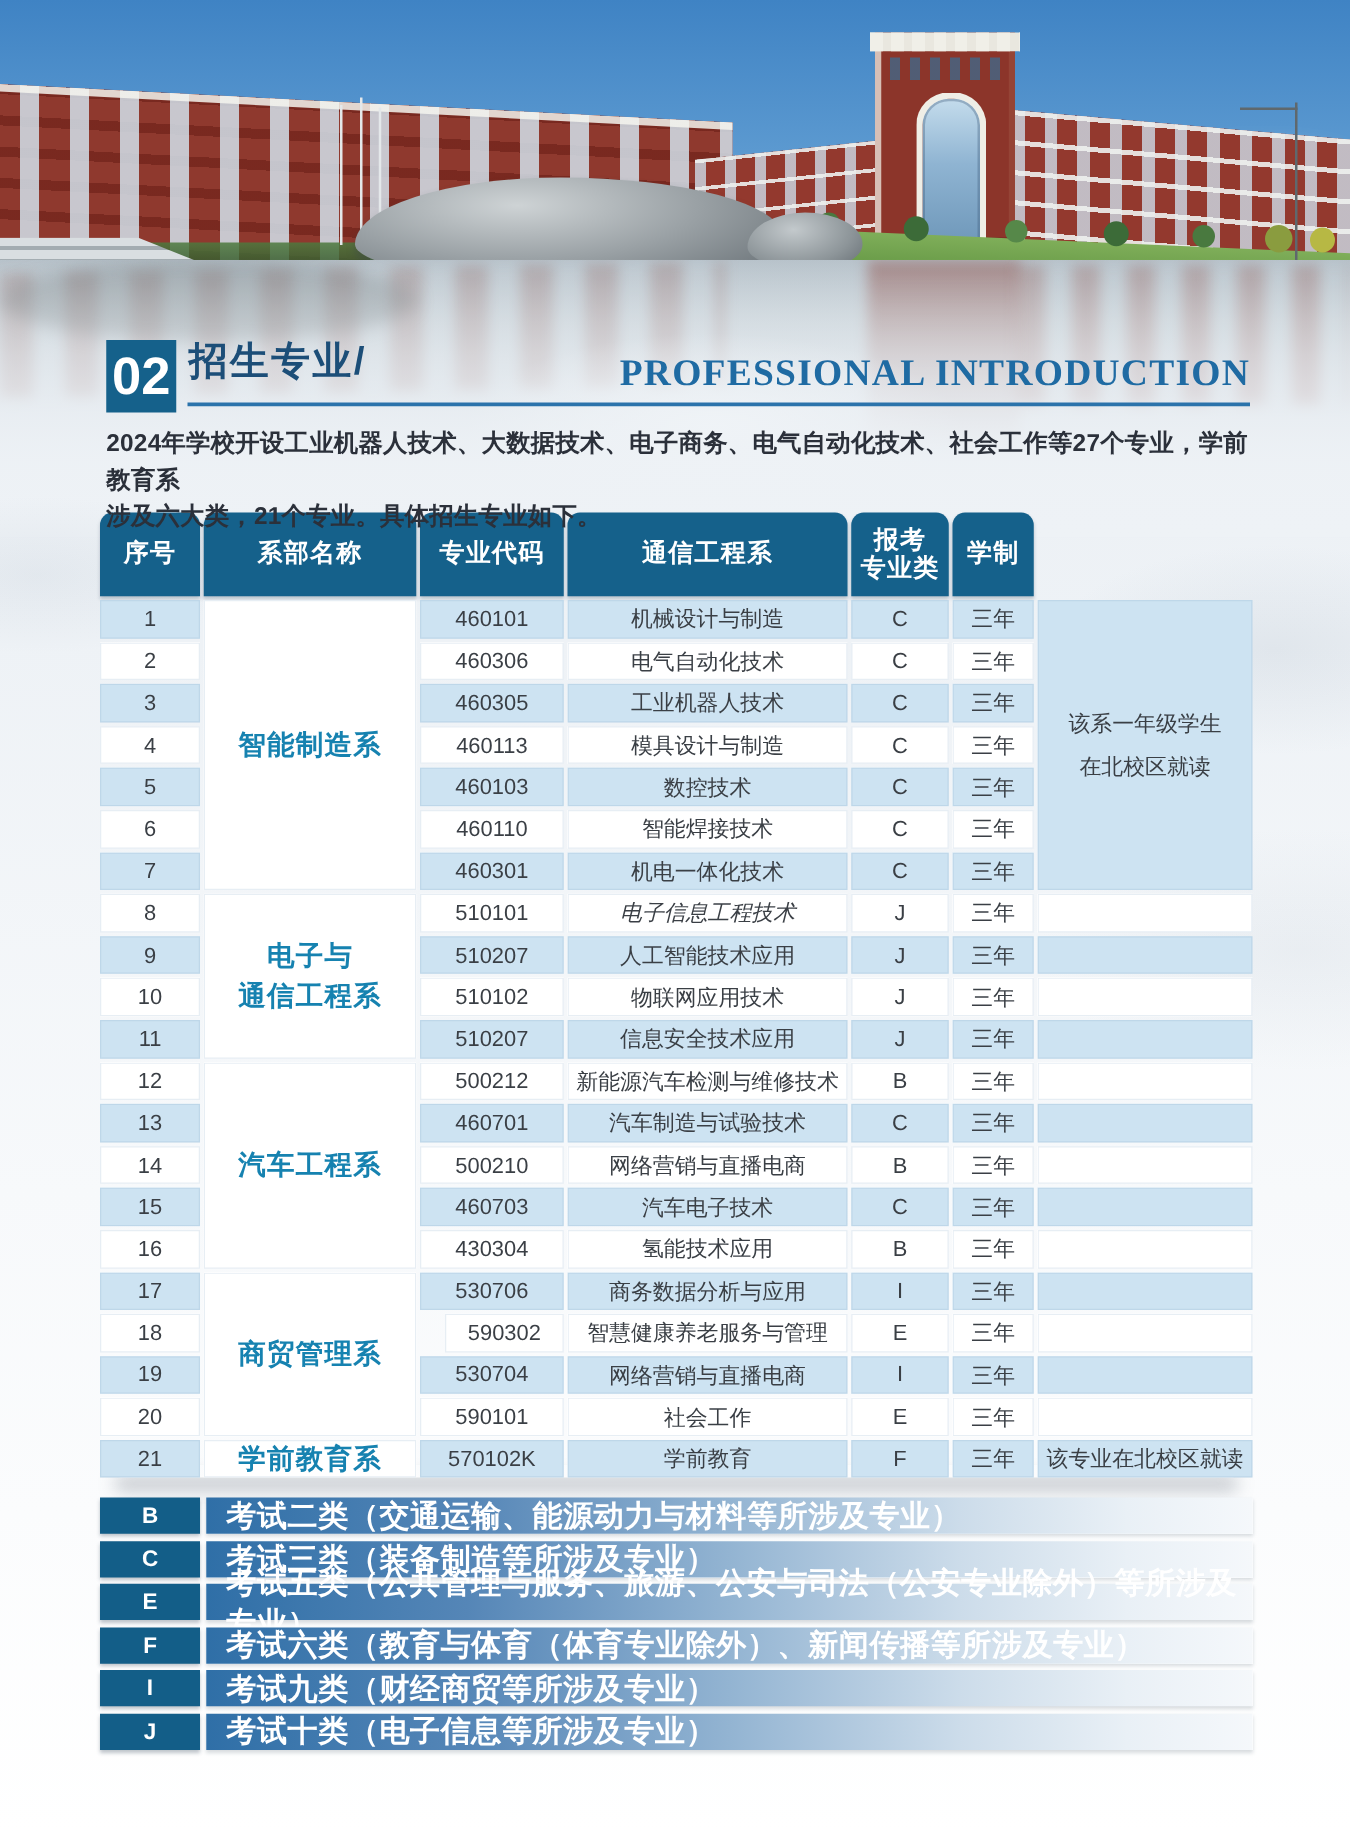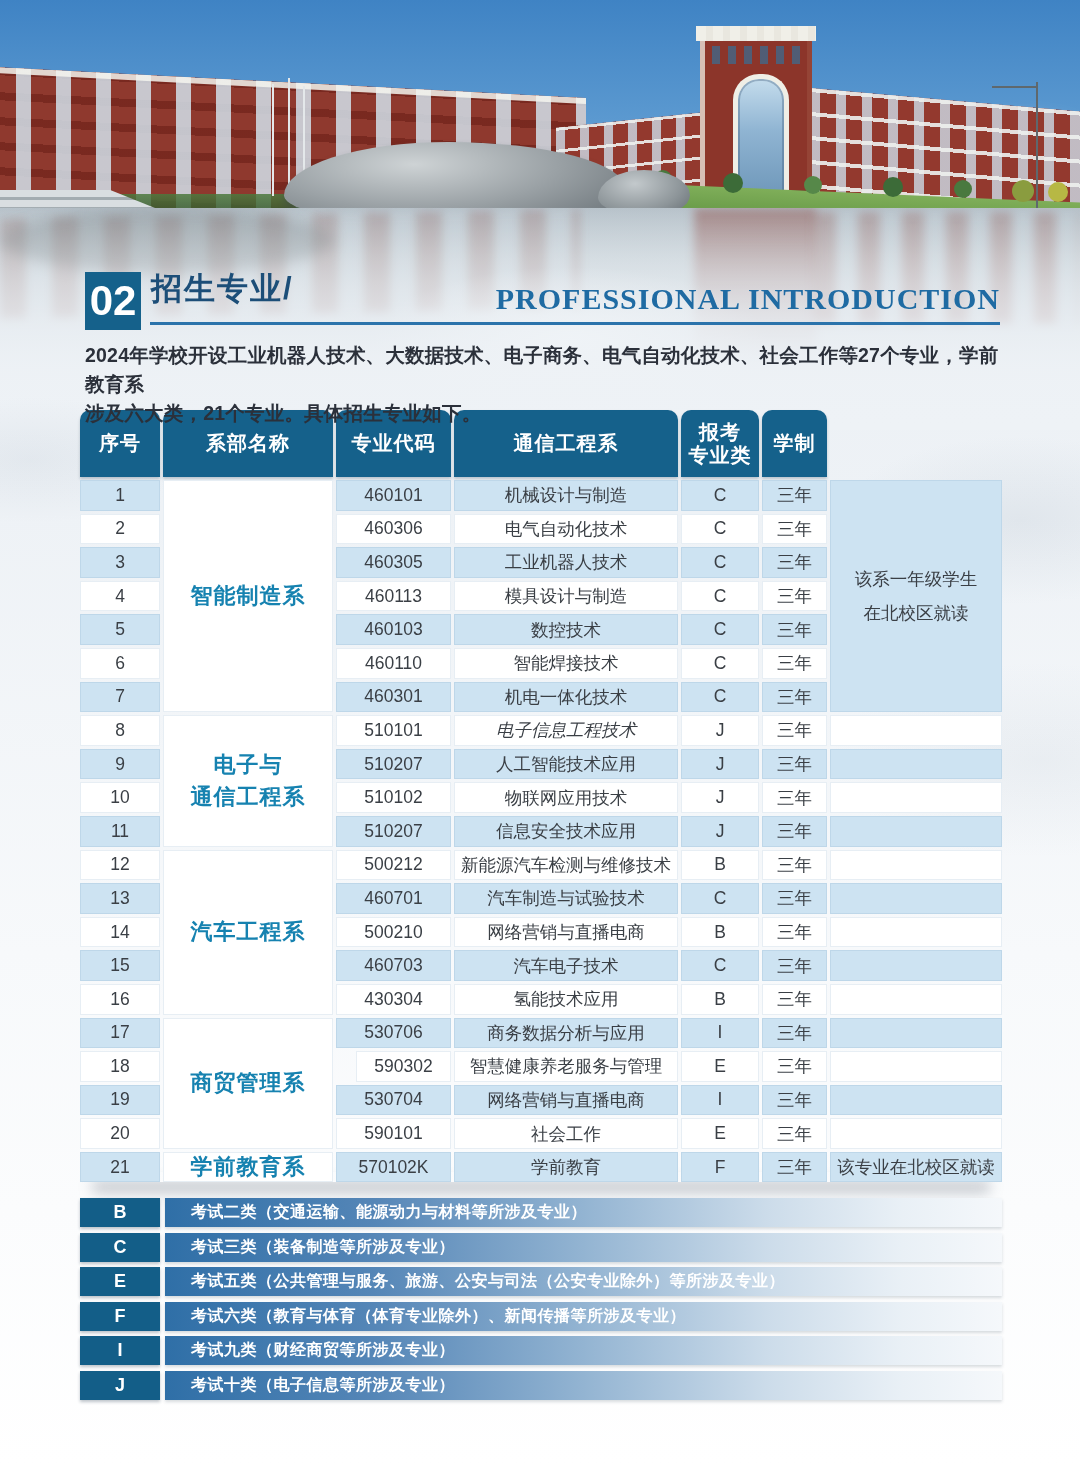--- a/index.html
+++ b/index.html
@@ -146,21 +146,21 @@
     white-space:pre-line;line-height:1.45;letter-spacing:1px;}
   .note-merged{white-space:pre-line;line-height:1.95;font-size:17.5px;}
 
   
   .legend{position:absolute;left:80px;top:1198px;width:922px;z-index:5;
     display:flex;flex-direction:column;gap:5.5px;}
   .lg-row{display:flex;gap:5px;height:29px;}
   .lg-box{width:80px;flex:0 0 80px;background:var(--legend-box,#135e88);color:#fff;
     display:flex;align-items:center;justify-content:center;font-size:18px;font-weight:bold;
     box-shadow:0 2px 3px rgba(40,60,80,.3);}
-  .lg-bar{flex:1;display:flex;align-items:center;padding-left:26px;color:#fff;font-weight:bold;font-size:16px;
+  .lg-bar{flex:1;display:flex;align-items:center;padding-left:16px;color:#fff;font-weight:bold;font-size:24px;
     letter-spacing:.5px;
     background:linear-gradient(90deg,var(--legend-grad,#2f6fa7) 0%,#5586b7 25%,#93b4d2 50%,#ccdcea 72%,#e9f0f6 88%,#f5f8fb 100%);
     box-shadow:0 2px 3px rgba(40,60,80,.18);}
 </style>
 </head>
 <body>
 
 <div class="canvas">
 
   <div class="hero">

